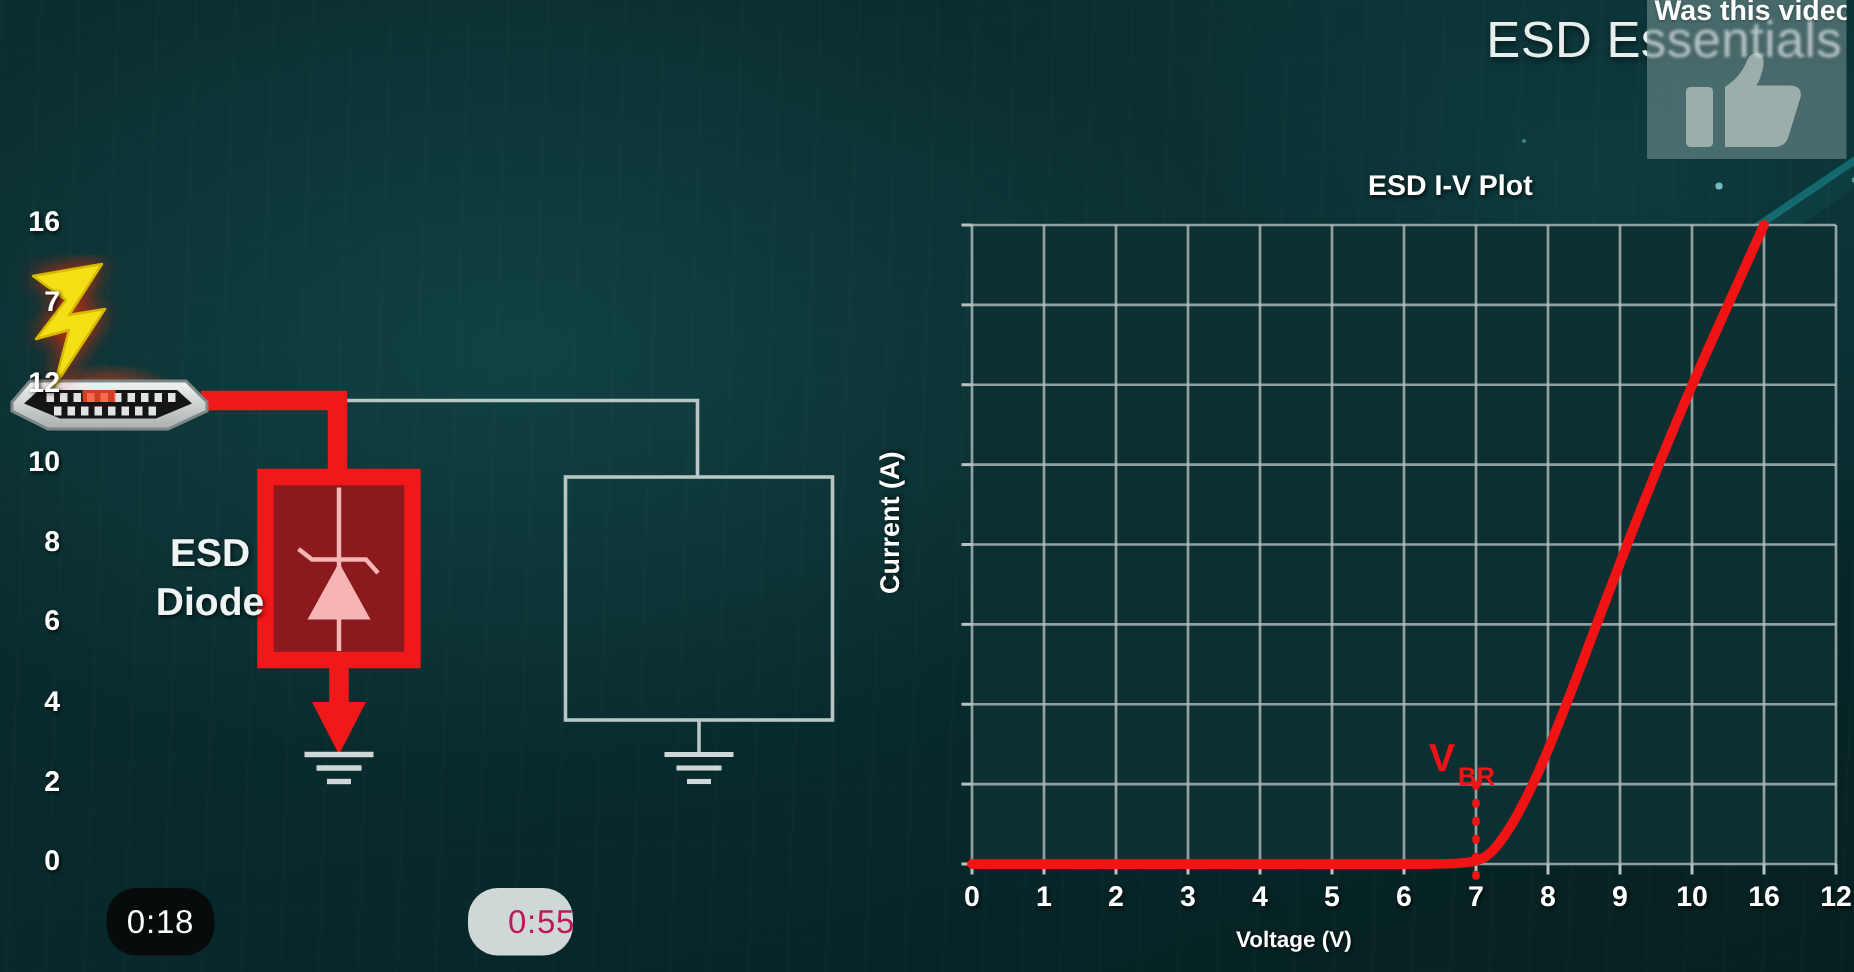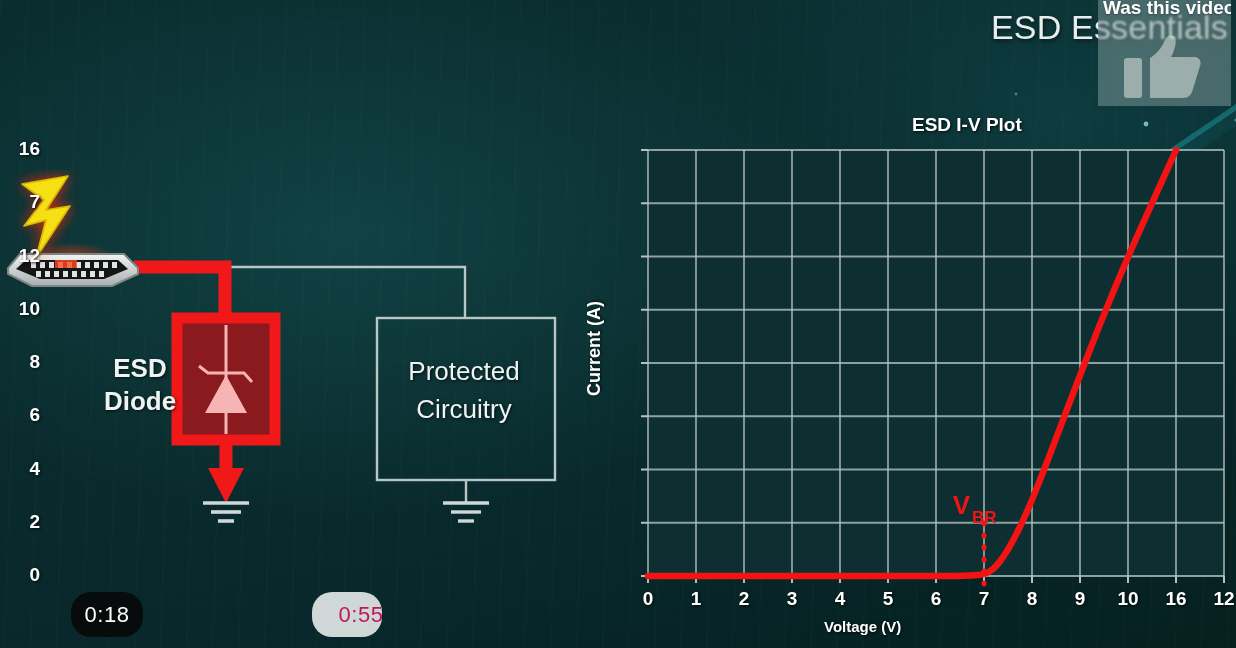--- a/index.html
+++ b/index.html
@@ -243,24 +243,20 @@
     </g>
 
     <g filter="url(#boltGlow)">
       <path d="M22 14 L68 6 L46 40 L70 36 L36 88 L46 50 L24 56 L44 30 Z" fill="#f5e017" stroke="#d8b800" stroke-width="1.6" stroke-linejoin="round"></path>
     </g>
   </svg>
 
   <div id="esd-label">
     <div>ESD</div>
     <div>Diode</div>
-  </div>
-  <div id="protected-label">
-    <div>Protected</div>
-    <div>Circuitry</div>
   </div>
 
   <div id="chart">
     <div id="chart-title">ESD I-V Plot</div>
     <div id="y-axis-title">Current (A)</div>
     <div id="x-axis-title">Voltage (V)</div>
     <div id="ytick-wrap">
         <div class="ytick" style="top: 454px; right: 600px;">0</div>
         <div class="ytick" style="top: 400.75px; right: 600px;">2</div>
         <div class="ytick" style="top: 347.5px; right: 600px;">4</div>

